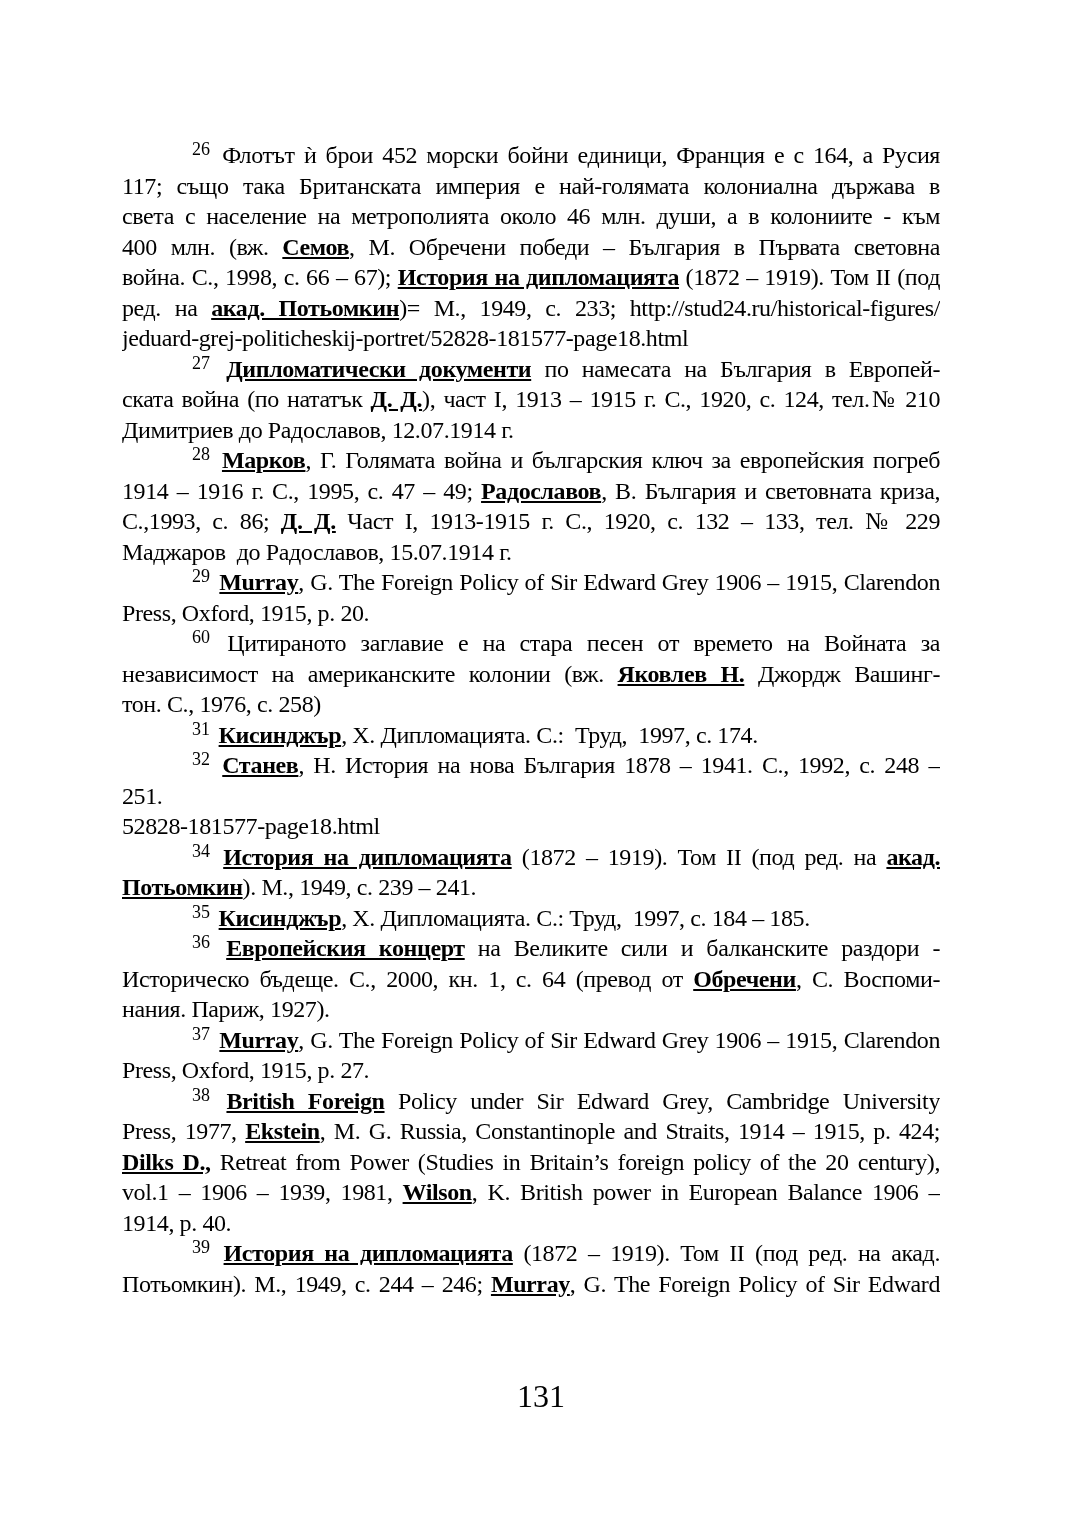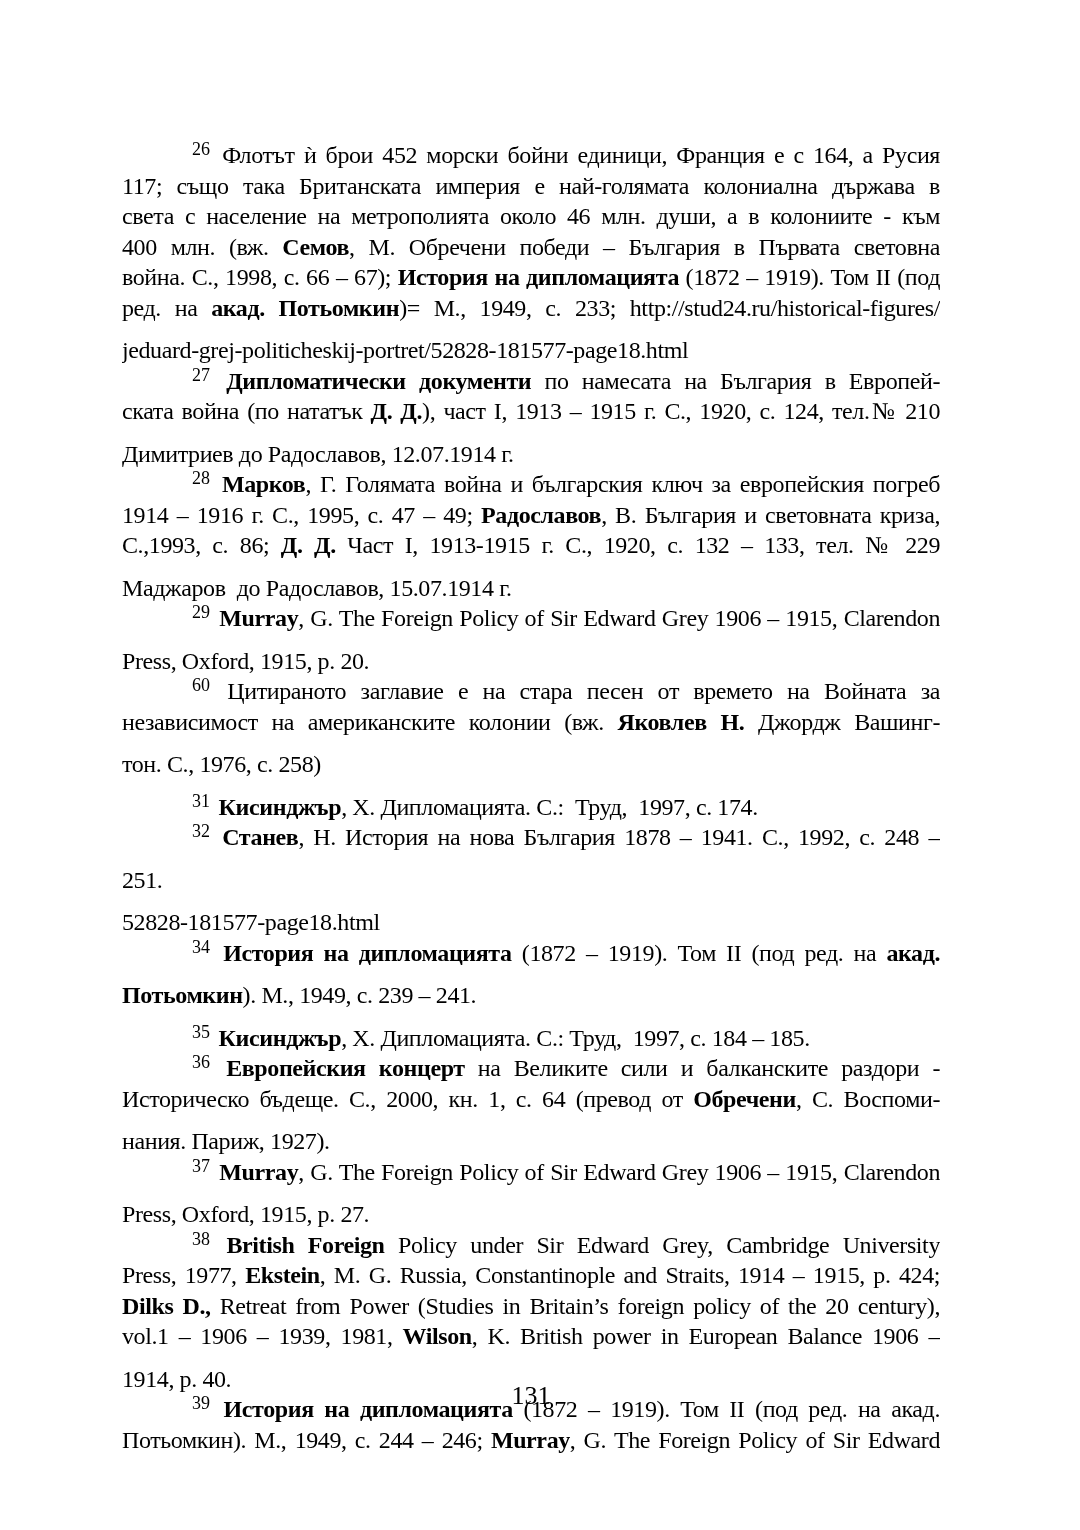--- a/index.html
+++ b/index.html
@@ -24,35 +24,35 @@
     font-size: 24px;
     line-height: 30.5px;
     height: 30.5px;
     overflow: hidden;
     letter-spacing: -0.4px;
     text-align: justify;
     text-align-last: justify;
     white-space: normal;
   }
   .fline.first { text-indent: 70px; }
-  .fline.shortlast { text-align-last: left; margin-top: 12px; }
-  .b { font-weight: bold; }
+  .fline.shortlast { text-align-last: left; }
+  .b { font-weight: bold; text-decoration: underline; }
   .fnum {
     font-size: 18px;
     line-height: 0;
     vertical-align: 8px;
     padding-right: 3px;
     letter-spacing: 0;
   }
   .pagenum {
     position: absolute;
-    left: 122px; top: 1381px;
+    left: 132px; top: 1381px;
     width: 818px;
     text-align: center;
-    font-size: 26px;
+    font-size: 32px;
     line-height: 30px;
   }
 </style>
 </head>
 <body>
 
 <div class="page">
   <div class="textblock" id="footnotes">
       <div class="footnote">
         <div class="fline first"><sup class="fnum">26</sup><span> Флотът ѝ брои 452 морски бойни единици, Франция е с 164, а Русия</span></div>

